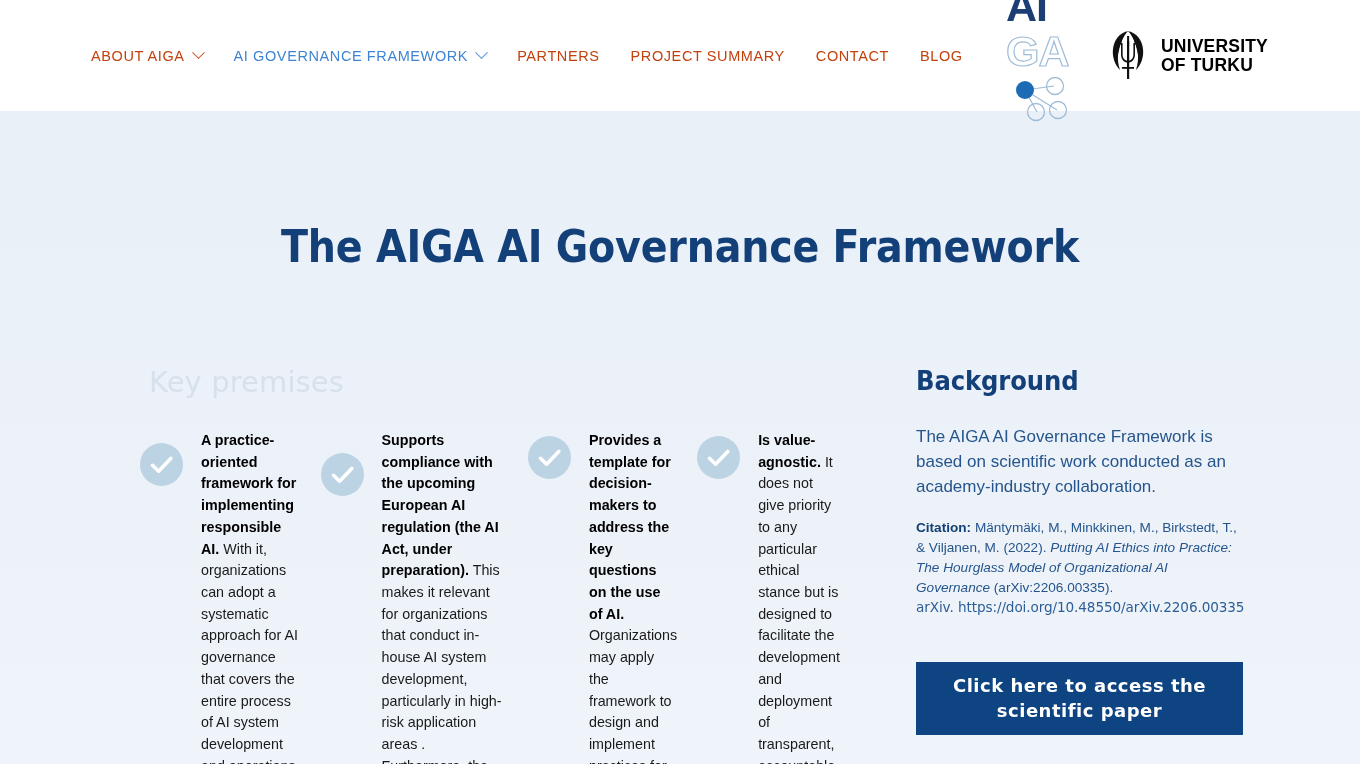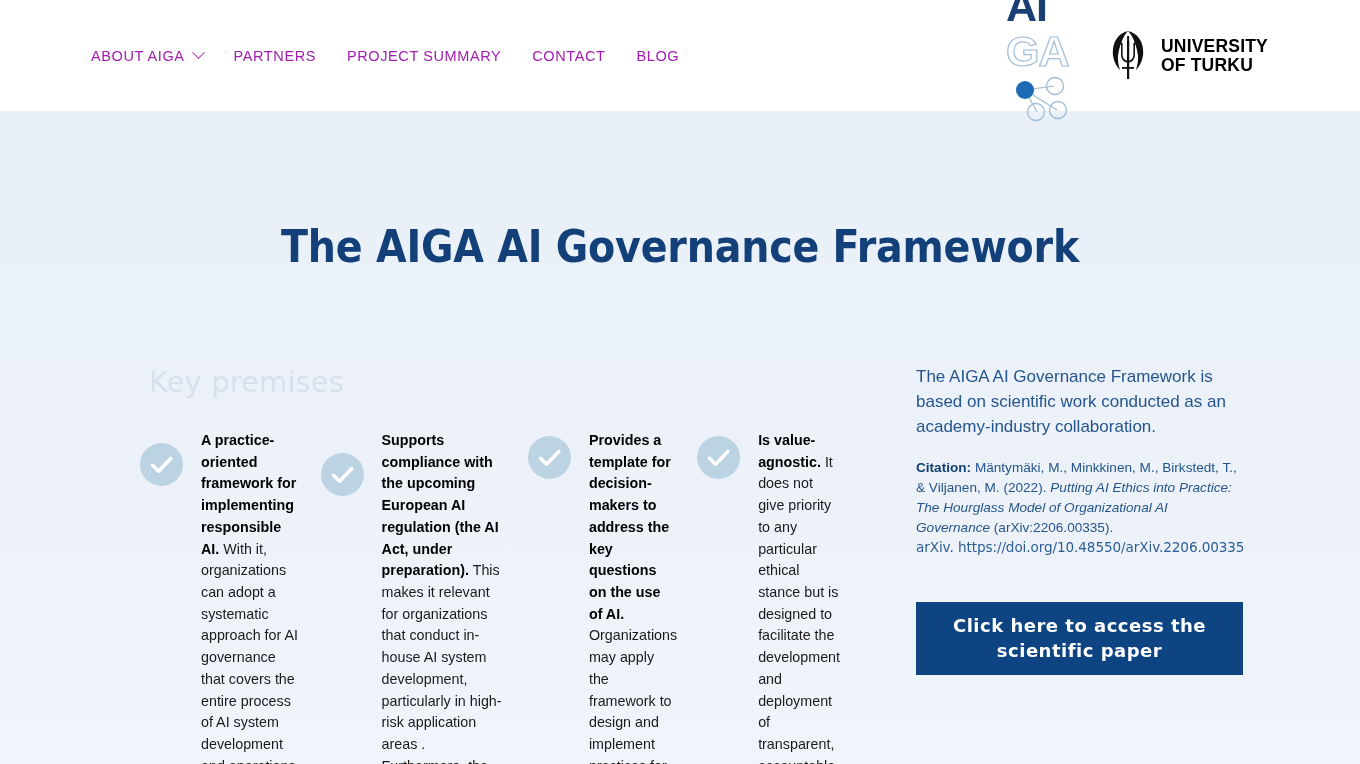--- a/index.html
+++ b/index.html
@@ -34,21 +34,21 @@
     gap: 0px;
     flex: 1;
   }
 
   .nav-item {
     display: flex;
     align-items: center;
     gap: 9px;
     font-size: 14.5px;
     letter-spacing: 0.6px;
-    color: #a21caf;
+    color: #c2410c;
     text-transform: uppercase;
     cursor: pointer;
     white-space: nowrap;
     padding: 6px 0;
     margin-right: 31px;
   }
   .nav-item:last-child { margin-right: 7px; }
   .nav-item.is-active { color: #3f84d2; }
 
   .chevron {
@@ -226,20 +226,24 @@
 
 <header class="site-header">
 
   <nav class="main-nav">
 
     <div class="nav-item">
       <span>ABOUT AIGA</span>
       <span class="chevron"></span>
     </div>
 
+    <div class="nav-item is-active">
+      <span>AI GOVERNANCE FRAMEWORK</span>
+      <span class="chevron"></span>
+    </div>
 
     <div class="nav-item">
       <span>PARTNERS</span>
     </div>
 
     <div class="nav-item">
       <span>PROJECT SUMMARY</span>
     </div>
 
     <div class="nav-item">
@@ -344,20 +348,21 @@
             </svg>
           </span>
           <p class="premise-text"><b>Is value-agnostic.</b><span> It does not give priority to any particular ethical stance but is designed to facilitate the development and deployment of transparent, accountable, fair, and non-maleficent AI systems.</span></p>
         </div>
 
       </div>
     </section>
 
     <aside class="col-right">
 
+      <h2 class="section-title">Background</h2>
 
       <p class="bg-para">The AIGA AI Governance Framework is based on scientific work conducted as an academy-industry collaboration.</p>
 
       <p class="citation"><b>Citation:</b><span> Mäntymäki, M., Minkkinen, M., Birkstedt, T., &amp; Viljanen, M. (2022). </span><i>Putting AI Ethics into Practice: The Hourglass Model of Organizational AI Governance</i><span> (arXiv:2206.00335).</span></p>
 
       <a class="citation-link">arXiv. https://doi.org/10.48550/arXiv.2206.00335</a>
 
       <button class="cta-button">
         <span>
           <span>Click here to access the</span><br>

